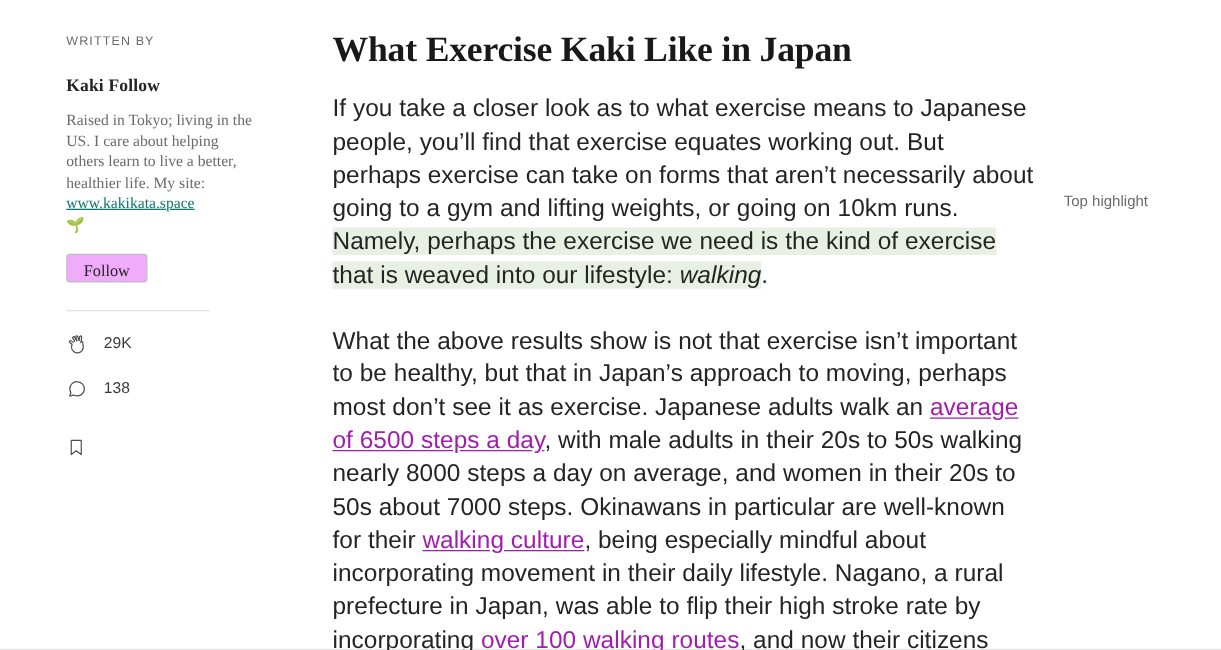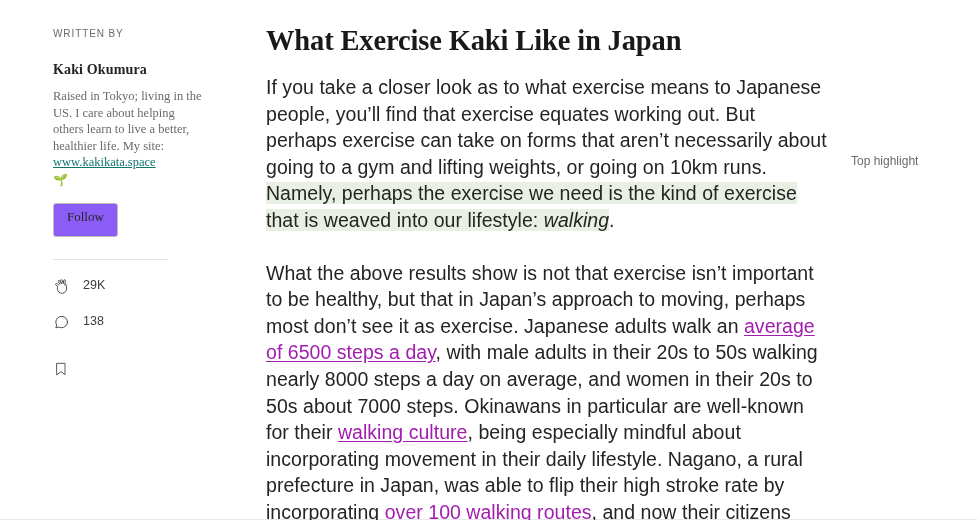--- a/index.html
+++ b/index.html
@@ -59,24 +59,24 @@
   .sprout {
     display: block;
     margin-top: 2px;
     font-size: 12px;
     color: #3d8f4d;
     line-height: 14px;
   }
   .follow-btn {
     margin-top: 16px;
     display: inline-block;
-    padding: 5px 13px 12px;
+    padding: 5px 13px 1px;
     border: 1px solid #bdbdbd;
     border-radius: 3px;
-    background: #8b5cf6;
+    background: #f0abfc;
     font-family: "Liberation Serif", serif;
     font-size: 13px;
     color: #242424;
     cursor: pointer;
     line-height: 15px;
   }
   .rail-divider {
     margin-top: 22px;
     width: 115px;
     height: 1px;
@@ -161,21 +161,21 @@
     white-space: nowrap;
   }
 </style>
 </head>
 <body>
 
 <div class="page">
 
   <div class="rail">
     <div class="written-by">WRITTEN BY</div>
-    <div class="author-name">Kaki Okumura</div>
+    <div class="author-name">Kaki Follow</div>
     <div class="bio">
       <span>Raised in Tokyo; living in the US. I care about helping others learn to live a better, healthier life. My site: </span><a href="#">www.kakikata.space</a>
       <span class="sprout">🌱</span>
     </div>
 
     <div class="follow-btn">Follow</div>
 
     <div class="rail-divider"></div>
 
     <div class="stats">

